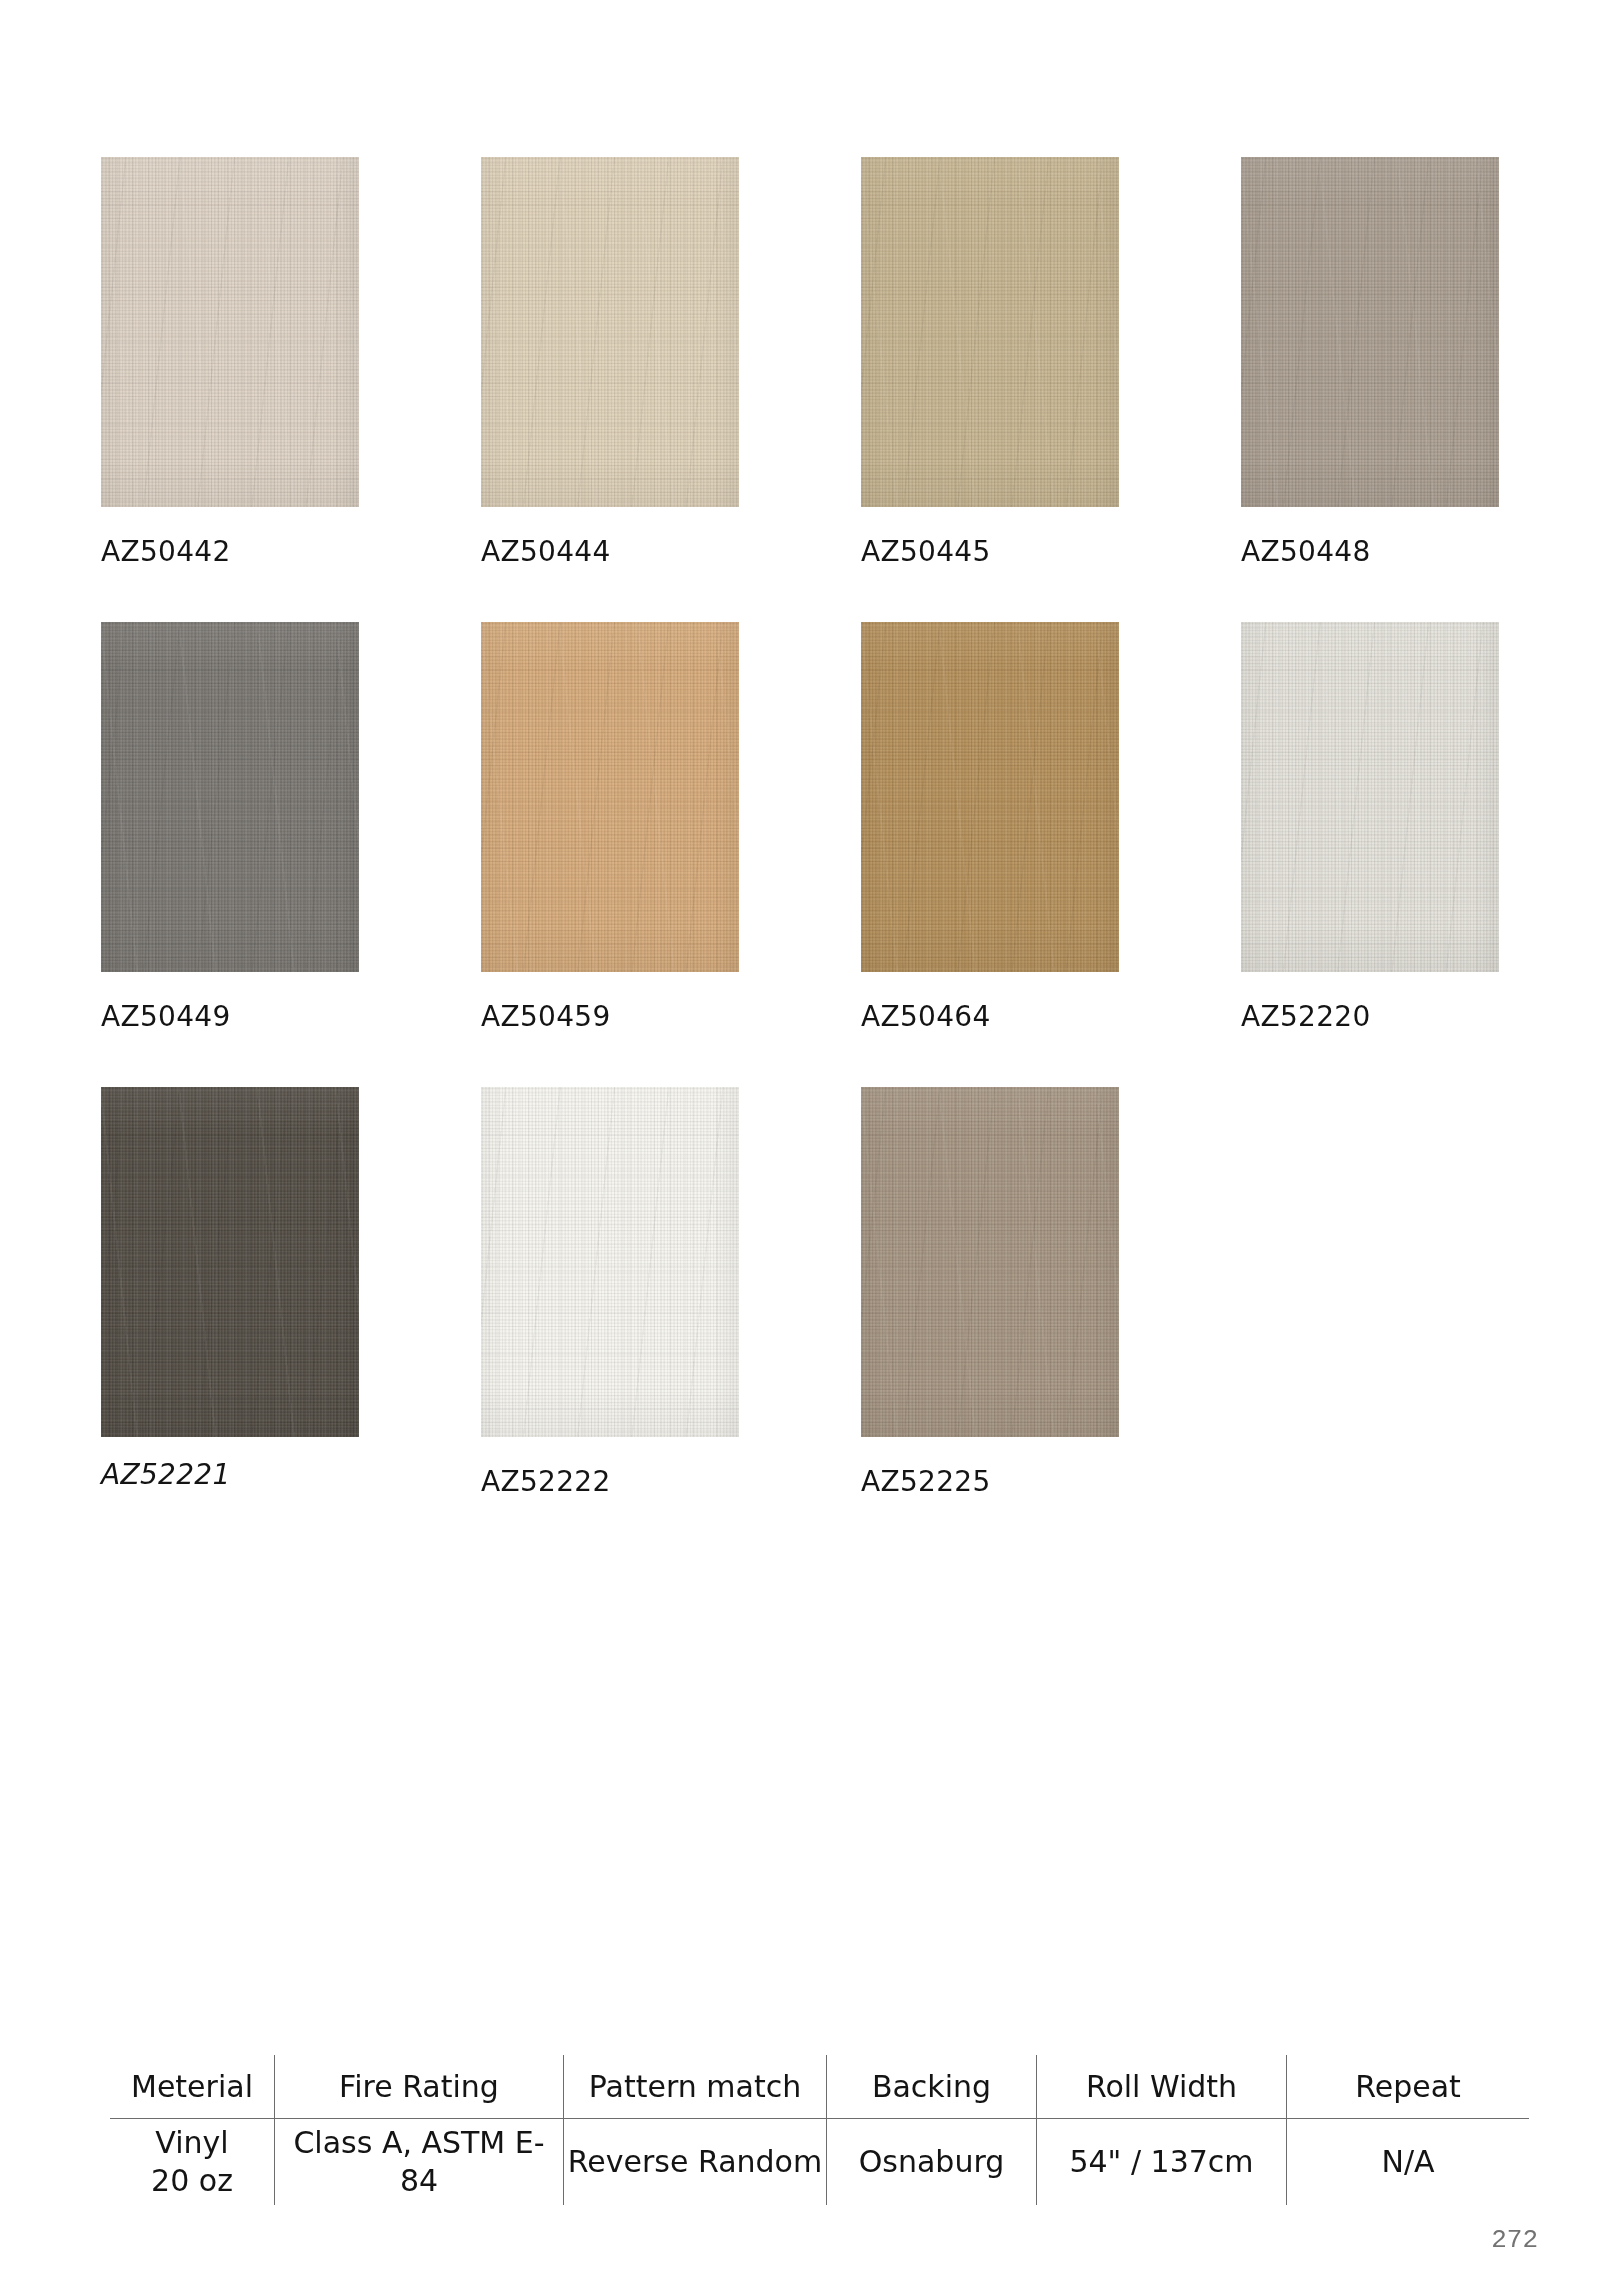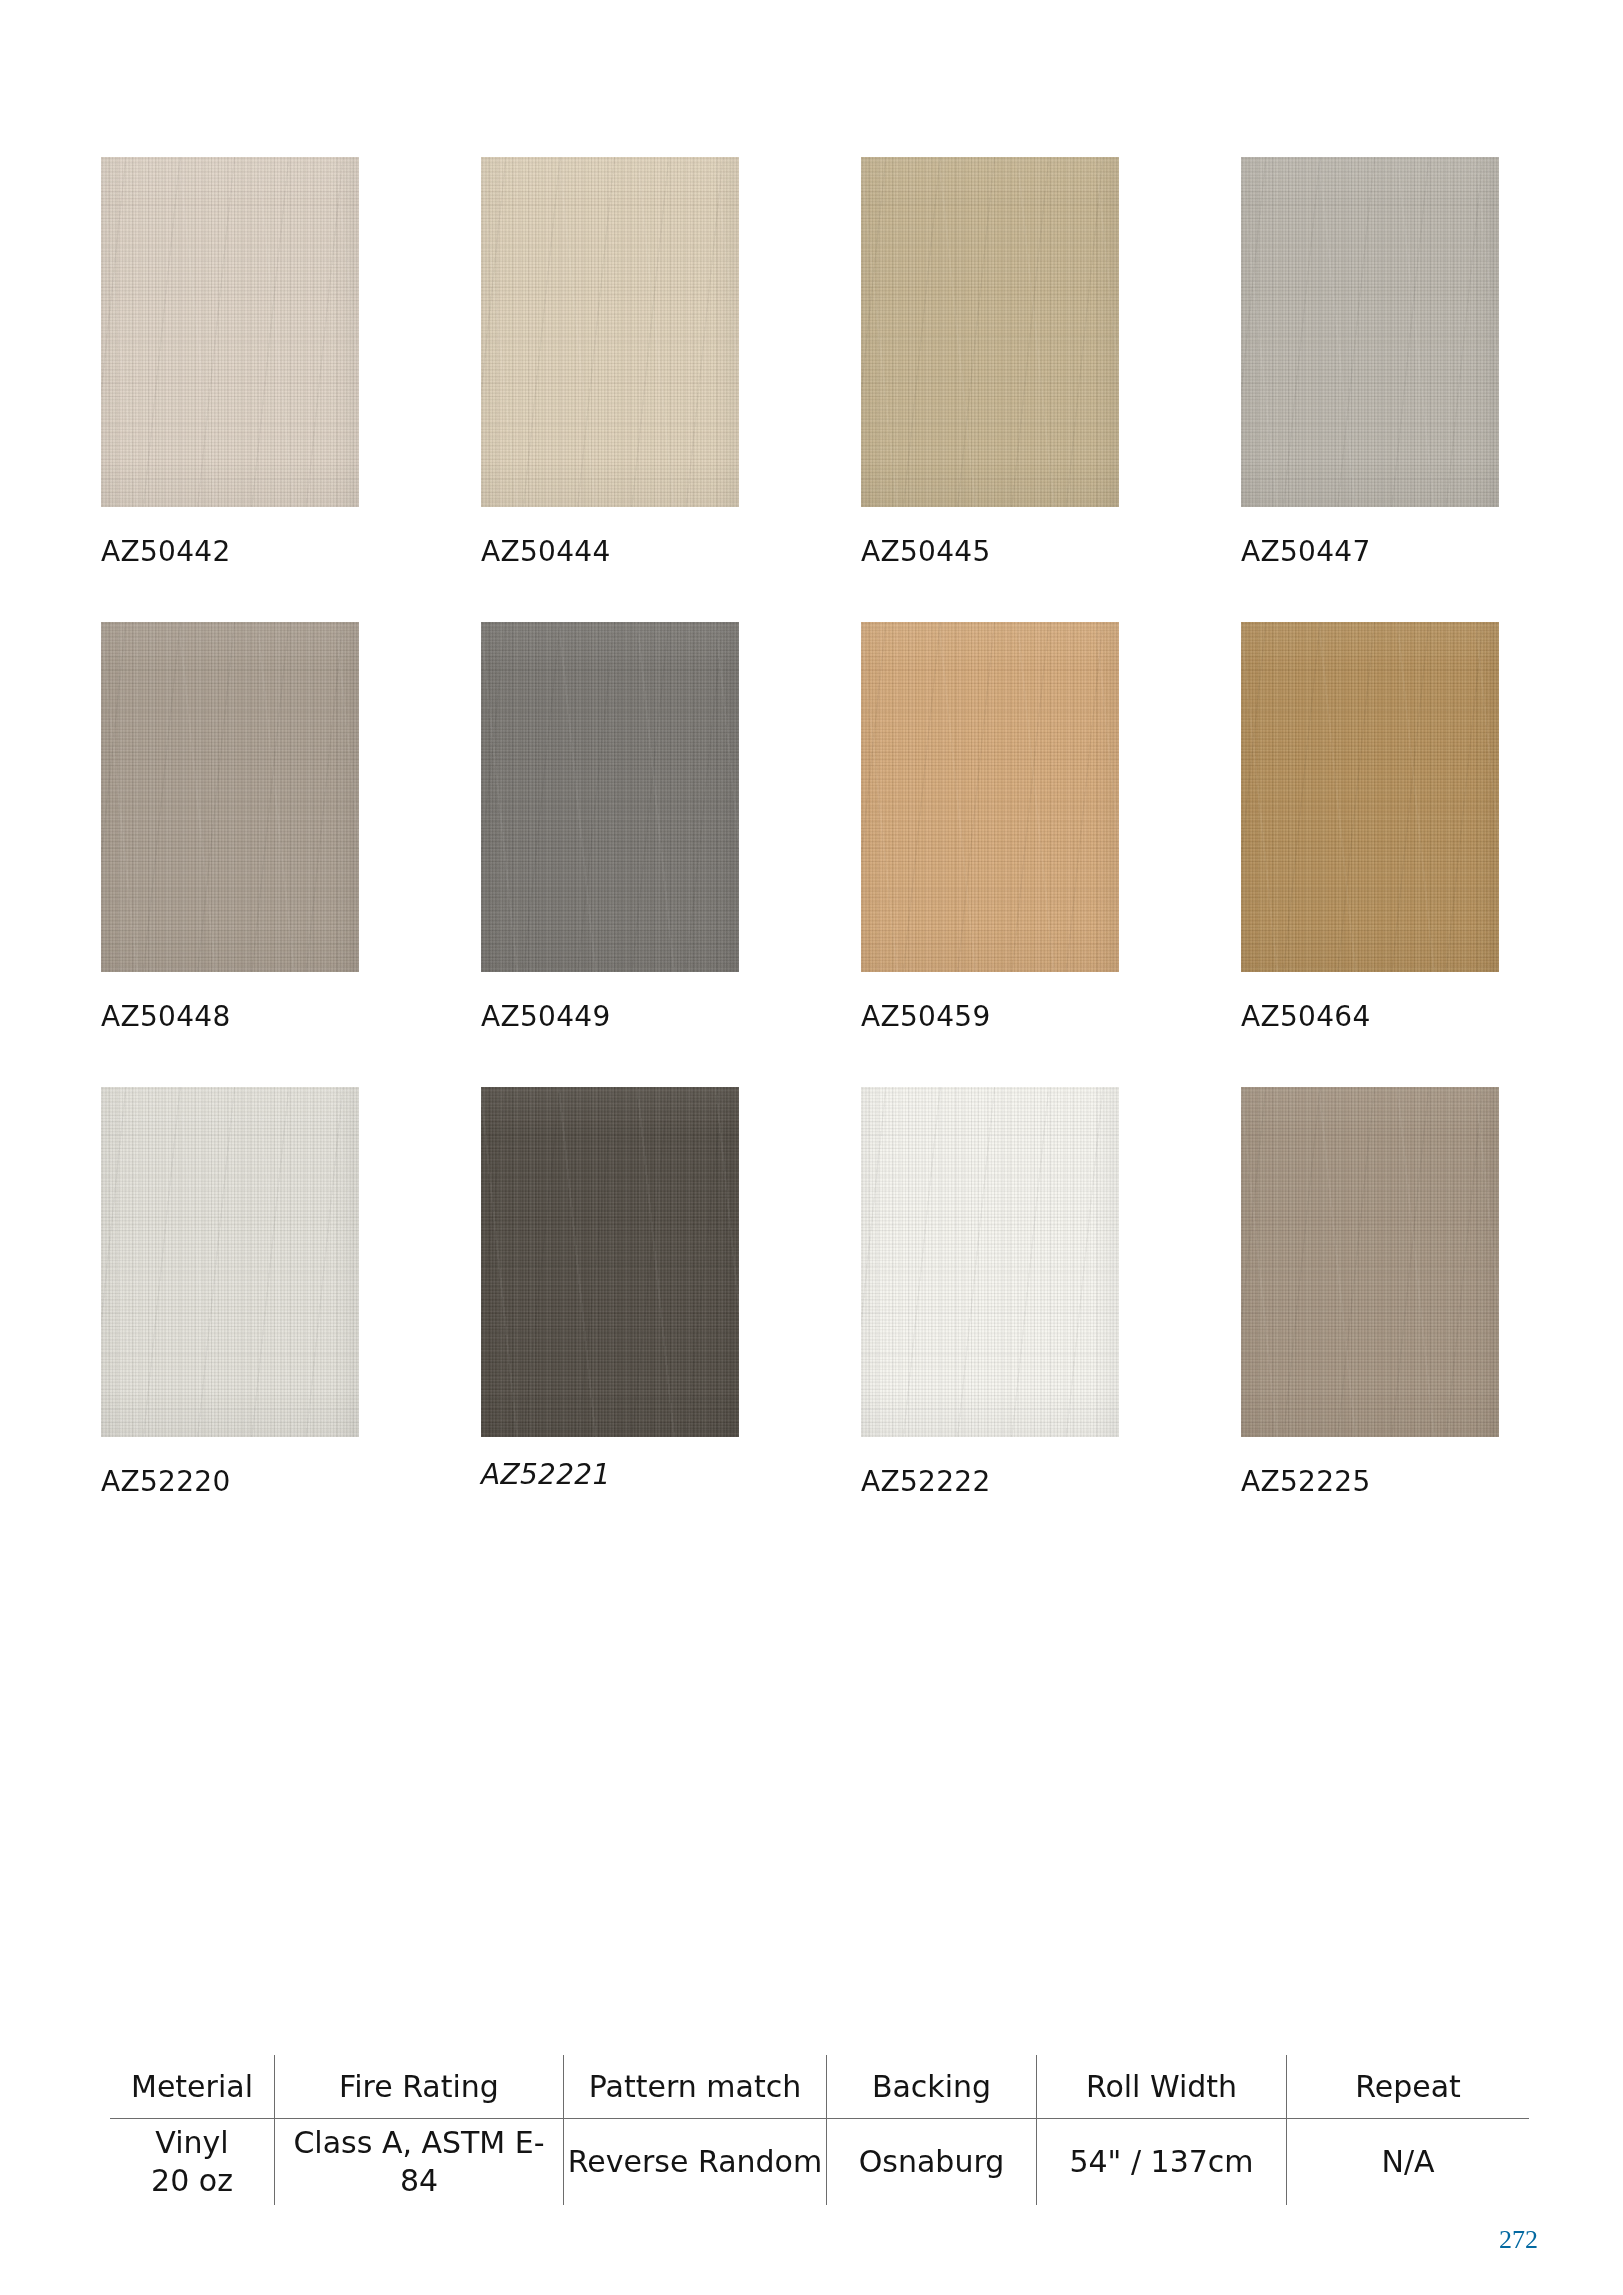--- a/index.html
+++ b/index.html
@@ -171,22 +171,22 @@
   .col-repeat     { width: 242px; }
 
   .cell-multiline span { display: block; }
 
   
   .page-number {
     position: absolute;
     right: 85px;
     top: 2225px;
     font-size: 26px;
-    color: #0369a1;
-    font-family: Liberation Serif, serif;
+    color: #737373;
+    font-family: Liberation Mono, monospace;
   }
 </style>
 </head>
 <body>
 
 <div class="page">
 
   <div class="swatch-grid">
       <div class="swatch-cell">
         <div class="swatch-chip" style="background-color: rgb(221, 209, 195);">
@@ -204,28 +204,20 @@
         </div>
         <div class="swatch-label" style="top: 378px;">AZ50444</div>
       </div>
       <div class="swatch-cell">
         <div class="swatch-chip" style="background-color: rgb(197, 179, 142);">
           <div class="weave"></div>
           <div class="slub"></div>
           <div class="vignette"></div>
         </div>
         <div class="swatch-label" style="top: 378px;">AZ50445</div>
-      </div>
-      <div class="swatch-cell">
-        <div class="swatch-chip" style="background-color: rgb(186, 181, 171);">
-          <div class="weave"></div>
-          <div class="slub"></div>
-          <div class="vignette"></div>
-        </div>
-        <div class="swatch-label" style="top: 378px;">AZ50447</div>
       </div>
       <div class="swatch-cell">
         <div class="swatch-chip" style="background-color: rgb(168, 156, 142);">
           <div class="weave"></div>
           <div class="slub"></div>
           <div class="vignette"></div>
         </div>
         <div class="swatch-label" style="top: 378px;">AZ50448</div>
       </div>
       <div class="swatch-cell">

